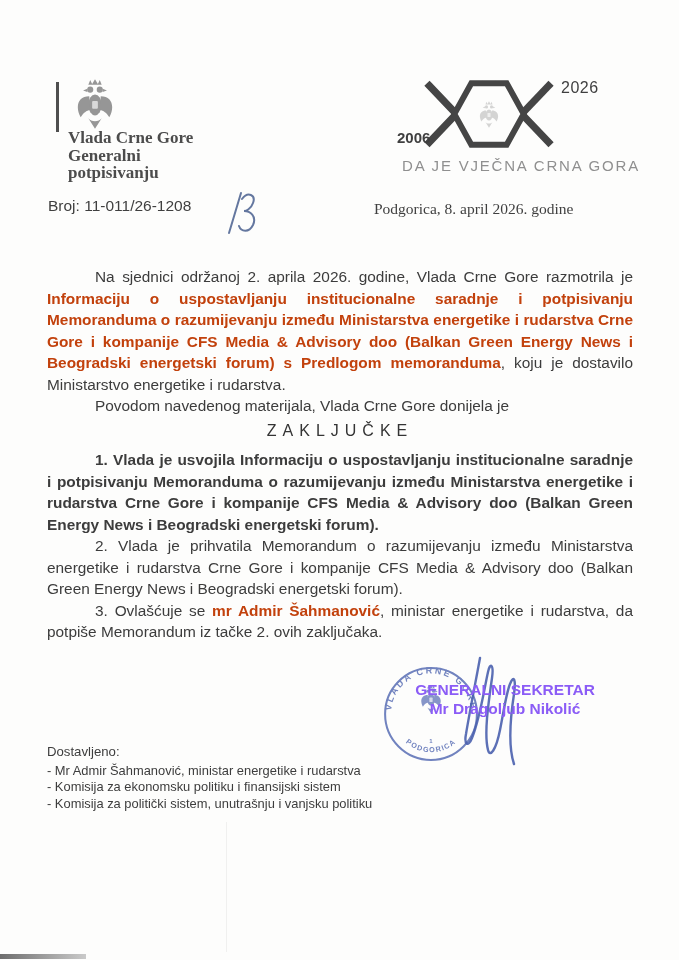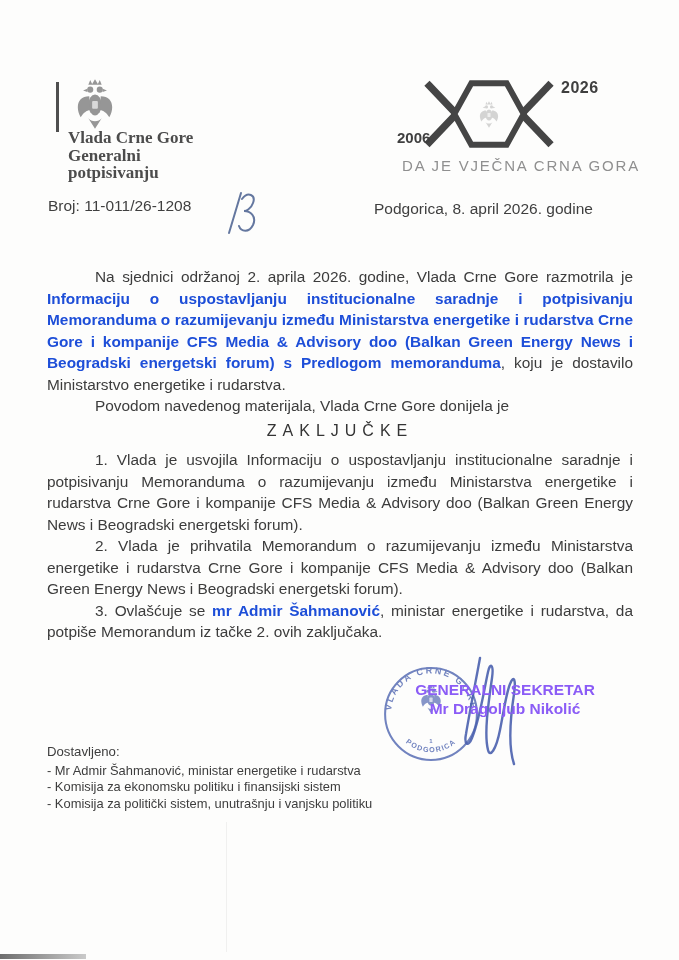--- a/index.html
+++ b/index.html
@@ -12,38 +12,38 @@
   
   .crest-bar{position:absolute;left:56px;top:82px;width:3px;height:50px;background:#4f4f4f;}
   .crest{position:absolute;left:74px;top:76px;width:42px;height:54px;color:#7d7d7d;}
   .org-text{
     position:absolute;left:68px;top:129px;
     font-family:"Liberation Serif","DejaVu Serif",serif;
     font-weight:700;font-size:17px;line-height:17.5px;color:#4c4c4c;
   }
   .ref-line{position:absolute;left:48px;top:197px;font-size:15.5px;color:#3f3f3f;}
   .ref-hand{position:absolute;left:224px;top:188px;width:34px;height:48px;}
-  .date-line{position:absolute;left:374px;top:200px;font-size:15.5px;color:#3f3f3f;}
+  .date-line{position:absolute;left:374px;top:200px;font-size:15.5px;color:#3f3f3f;font-family:Liberation Serif, serif;}
   
   .logo-art{position:absolute;left:420px;top:78px;width:138px;height:72px;}
-  .logo-year-end{position:absolute;left:561px;top:79px;font-size:16px;font-weight:bold;color:#3f3f3f;letter-spacing:0.5px;}
+  .logo-year-end{position:absolute;left:561px;top:79px;font-size:16px;font-weight:normal;color:#3f3f3f;letter-spacing:0.5px;}
   .logo-year-start{position:absolute;left:397px;top:129px;font-size:15px;font-weight:bold;color:#3f3f3f;}
   .logo-slogan{position:absolute;left:402px;top:157px;width:230px;font-size:15px;letter-spacing:1.8px;color:#8f8f8f;white-space:nowrap;}
   
   .doc-body{
     position:absolute;left:47px;top:266px;width:586px;
     font-size:15.4px;line-height:21.5px;text-align:justify;color:#3c3c3c;
   }
   .doc-body p{margin:0;text-indent:48px;}
-  .doc-body b{color:#1d4ed8;}
+  .doc-body b{color:#c2410c;}
   .conclusions-heading{
     text-indent:0 !important;text-align:center;font-weight:normal;
     letter-spacing:6px;font-size:16px;color:#343434;margin-top:3px !important;
   }
-  .item-first{margin-top:8px !important;}
+  .item-first{margin-top:8px !important;font-weight:bold;}
   
   .sig-block{
     position:absolute;left:380px;top:681px;width:250px;text-align:center;
     font-weight:bold;font-size:15.5px;line-height:18.5px;color:#8b5cf6;z-index:4;
   }
   .stamp{position:absolute;left:370px;top:663px;width:122px;height:102px;opacity:0.78;z-index:2;}
   .scribble{position:absolute;left:450px;top:650px;width:95px;height:122px;z-index:3;}
   
   .dist{position:absolute;left:47px;top:744px;font-size:12.9px;line-height:16.5px;color:#3d3d3d;}
   .dist-label{font-weight:normal;font-size:13.2px;margin-bottom:2px;}

